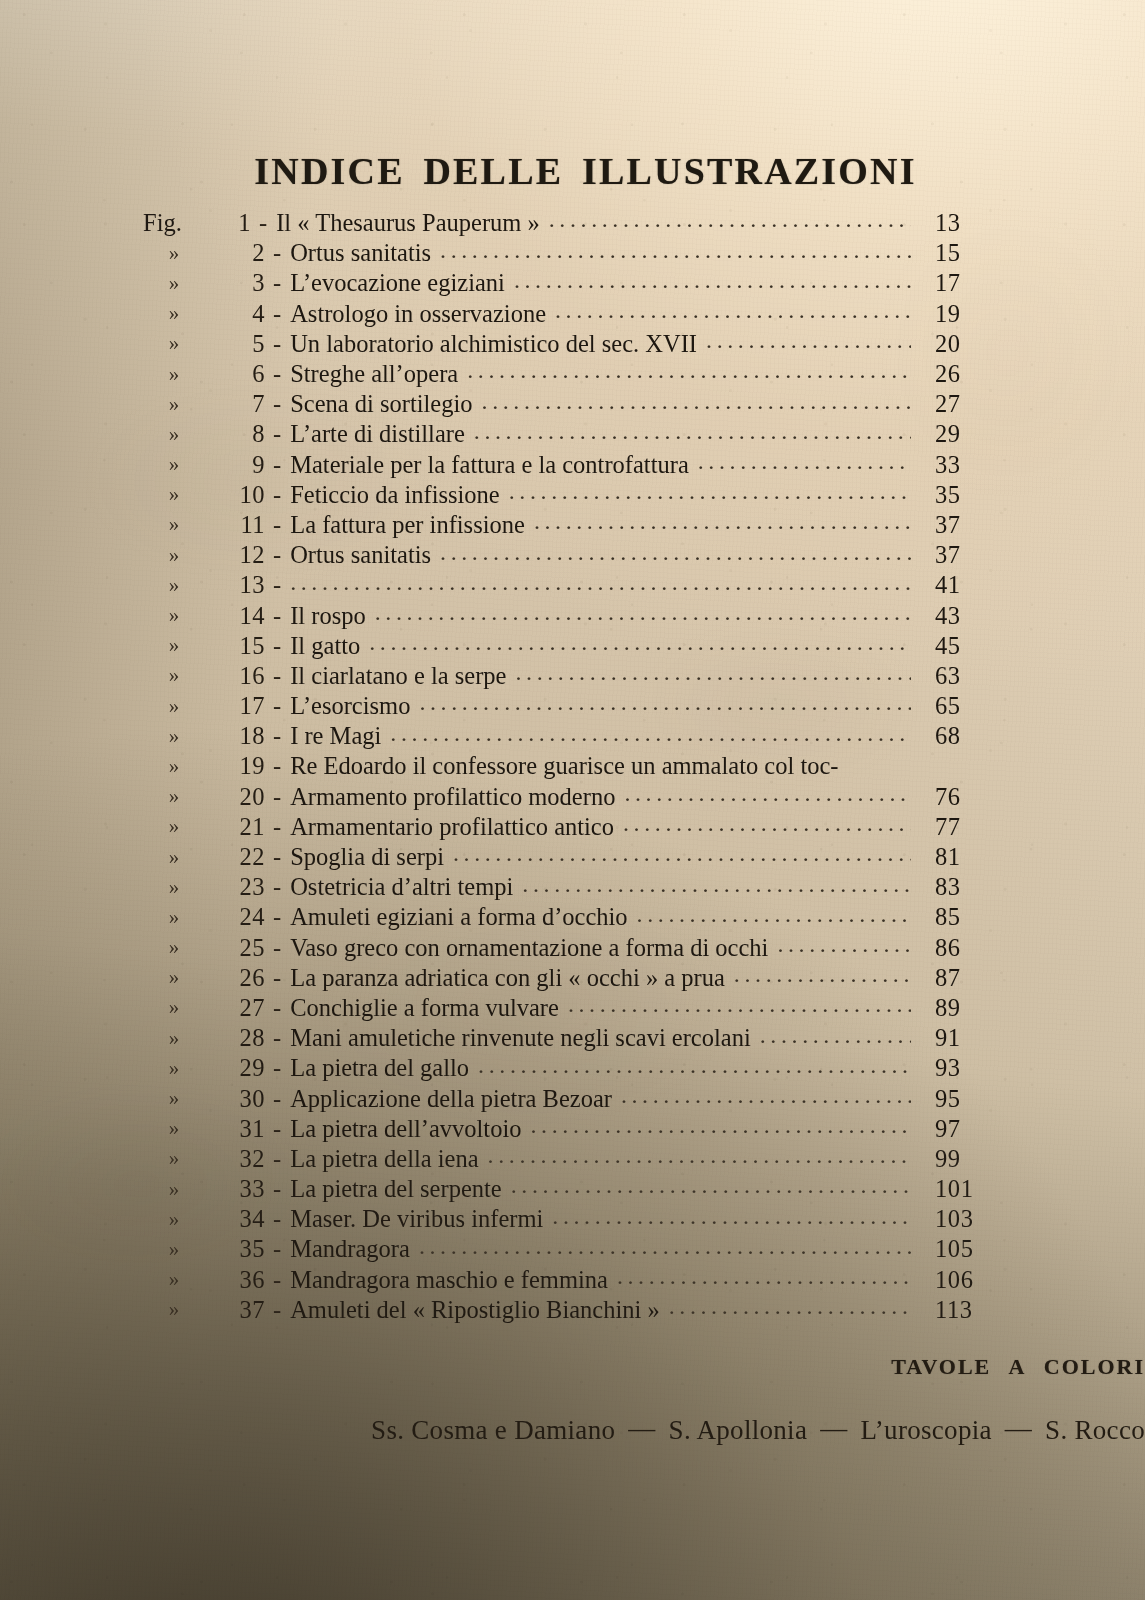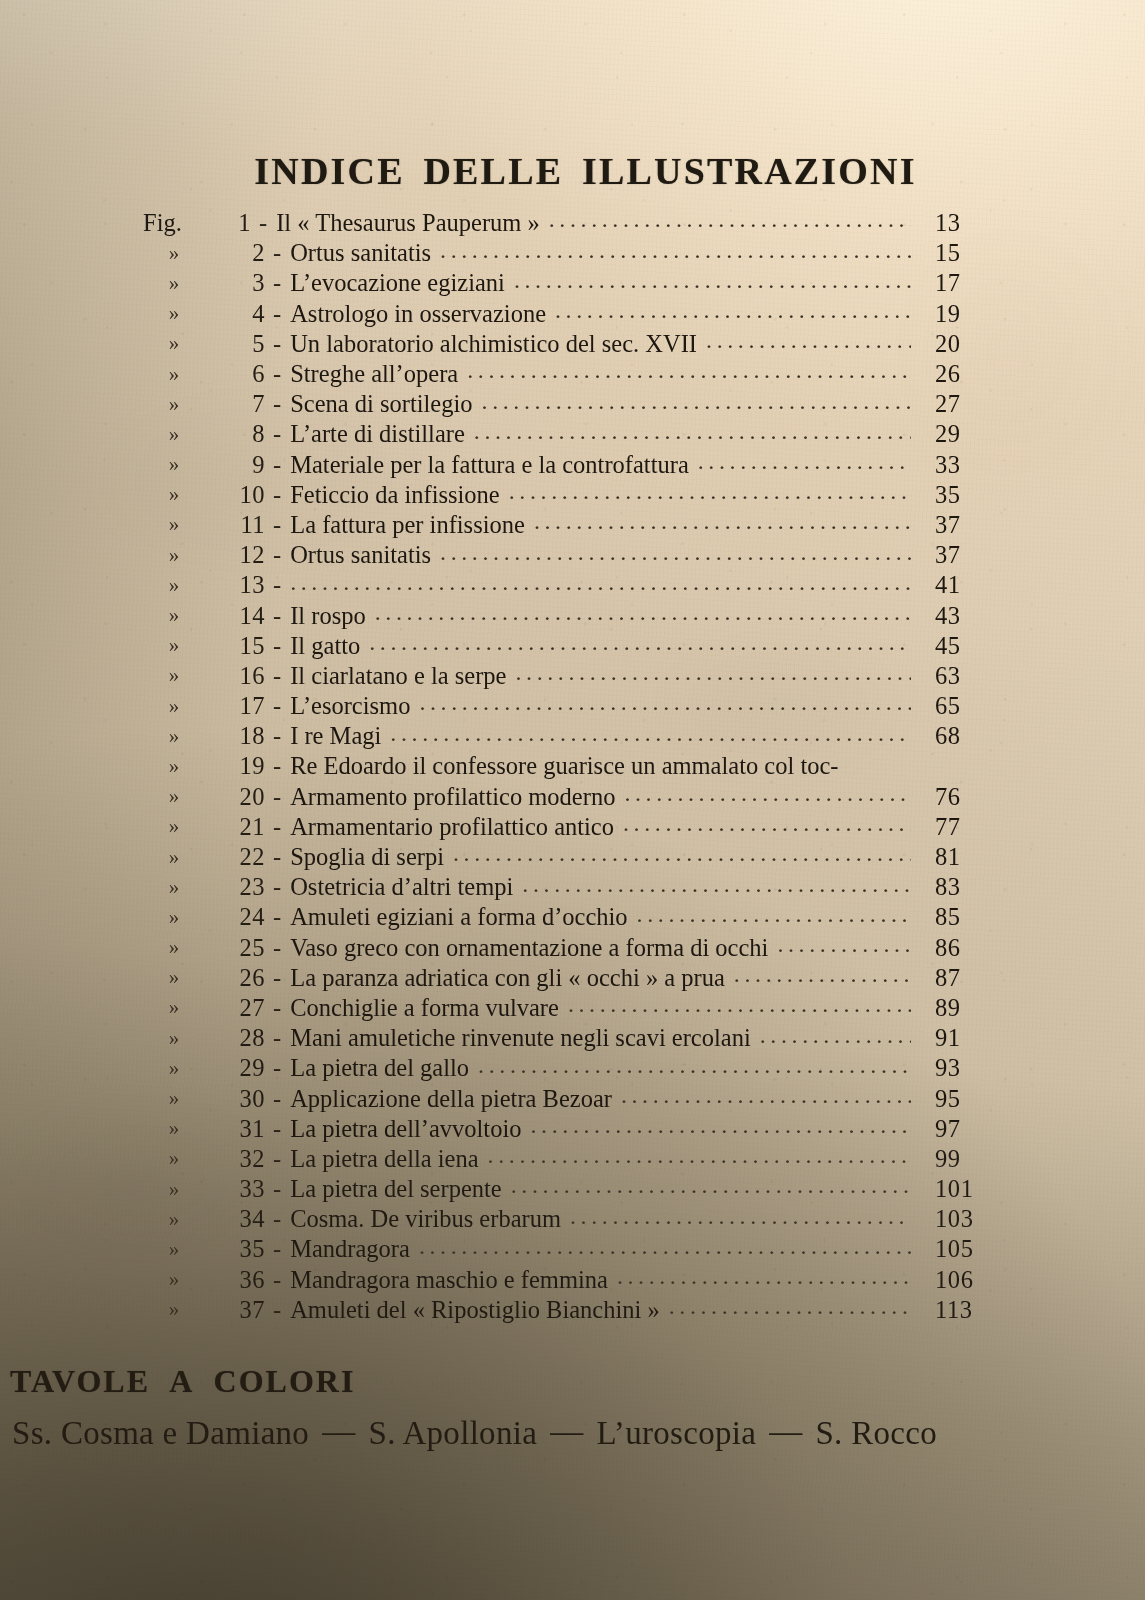--- a/index.html
+++ b/index.html
@@ -102,36 +102,36 @@
     color: #1f1a12;
     text-shadow: 0 0 1.1px rgba(40,32,22,0.5);
   }
   .title .pad { padding-left: 26px; }
 
   .subtitle {
     position: absolute;
     top: 1336px;
     left: 0;
     width: 1145px;
-    text-align: left;
-    font-size: 32px;
+    text-align: right;
+    font-size: 22px;
     letter-spacing: 2px;
     word-spacing: 11px;
     color: #231c13;
     text-shadow: 0 0 1px rgba(40,32,22,0.45);
   }
   .subtitle .pad { padding-left: 10px; }
 
   .plates-line {
     position: absolute;
     top: 1415px;
     left: 0;
     width: 1145px;
-    text-align: left;
-    font-size: 33px;
+    text-align: right;
+    font-size: 27px;
     letter-spacing: 0.3px;
     color: #231c13;
   }
   .plates-line .sep {
     display: inline-block;
     padding: 0 13px;
     transform: translateY(-2px);
   }
   .plates-line .pad { padding-left: 12px; }
 
@@ -496,21 +496,21 @@
         <span class="num">33</span>
         <span class="dash">-</span>
         <span class="label">La pietra del serpente</span>
         <span class="leader"></span>
         <span class="page">101</span>
       </div>
       <div class="row">
         <span class="fig ditto">»</span>
         <span class="num">34</span>
         <span class="dash">-</span>
-        <span class="label">Cosma. De viribus erbarum</span>
+        <span class="label">Maser. De viribus infermi</span>
         <span class="leader"></span>
         <span class="page">103</span>
       </div>
       <div class="row">
         <span class="fig ditto">»</span>
         <span class="num">35</span>
         <span class="dash">-</span>
         <span class="label">Mandragora</span>
         <span class="leader"></span>
         <span class="page">105</span>

